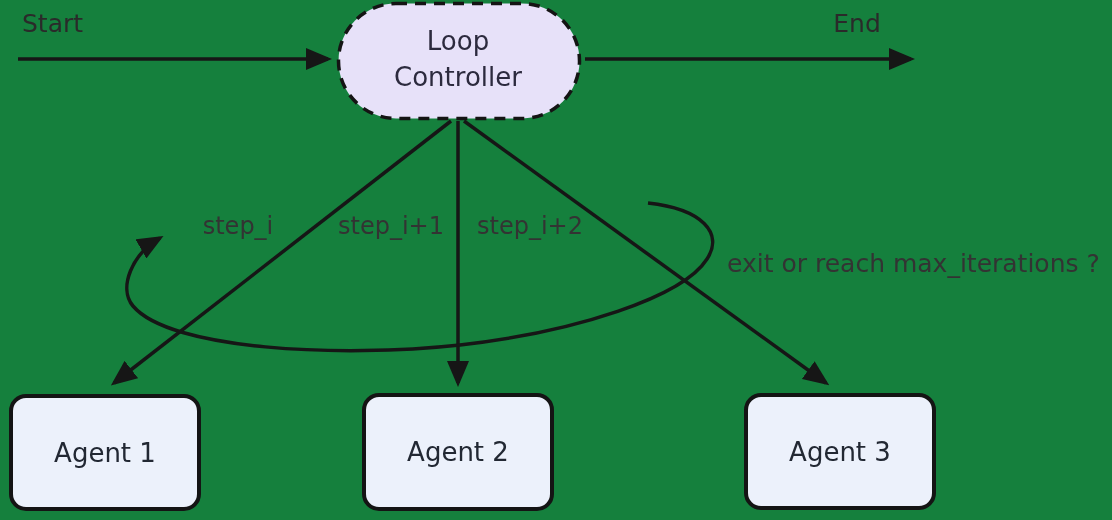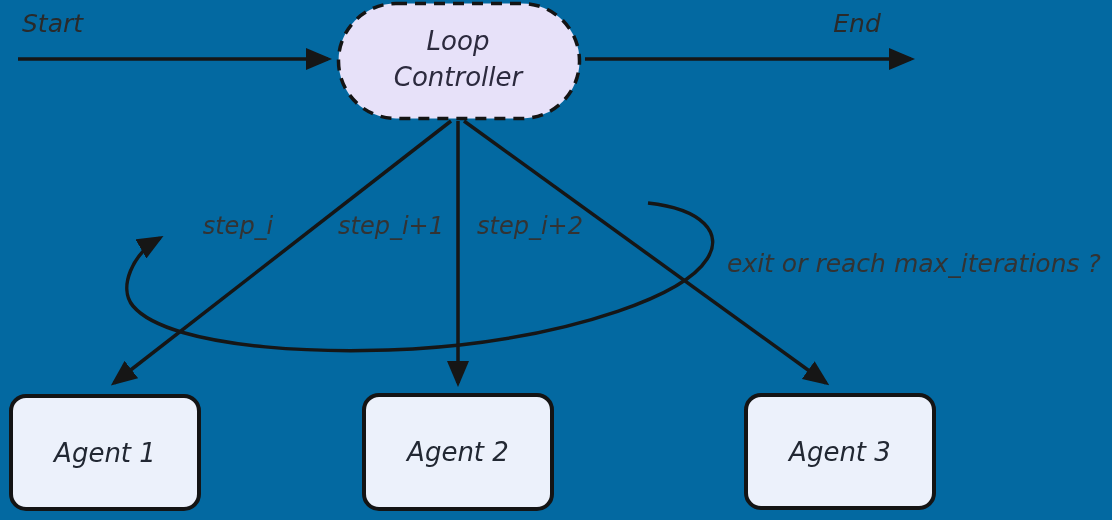--- a/index.html
+++ b/index.html
@@ -8,22 +8,21 @@
     background: #ffffff;
     width: 1112px;
     height: 520px;
     overflow: hidden;
     font-family: "DejaVu Sans", "Liberation Sans", sans-serif;
   }
   .canvas {
     position: relative;
     width: 1112px;
     height: 520px;
-    background: #0369a1;
-    font-style: italic;
+    background: #15803d;
   }
   svg { display: block; }
   .edge-line {
     stroke: #161616;
     stroke-width: 3.5;
     fill: none;
   }
   .loop-curve {
     stroke: #161616;
     stroke-width: 3.5;

